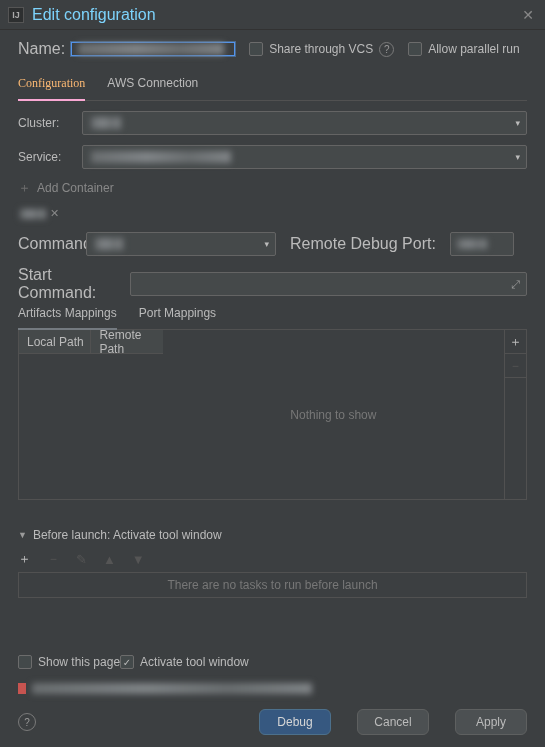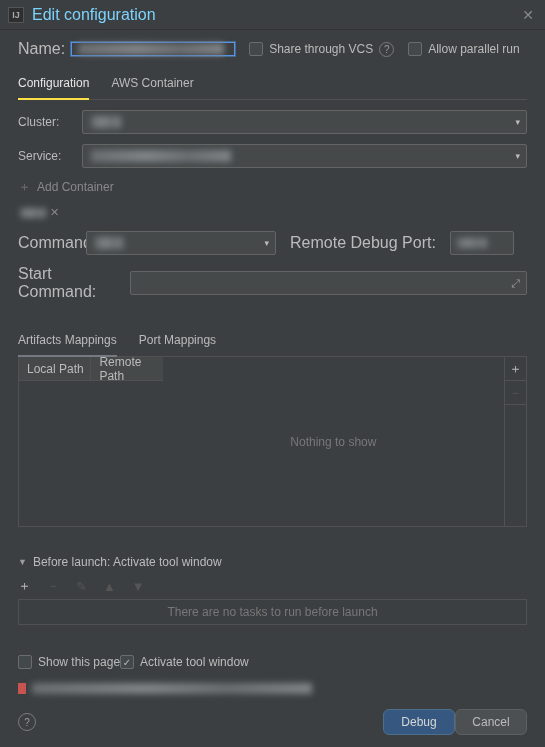--- a/index.html
+++ b/index.html
@@ -74,21 +74,21 @@
     width:15px;height:15px;border:1px solid #7a7a7a;border-radius:50%;
     display:inline-flex;align-items:center;justify-content:center;
     font-size:10px;color:#999;margin-left:6px;
   }
   .tabs {
     display:flex;gap:22px;margin-top:14px;border-bottom:1px solid #515151;
   }
   .tab {
     padding:4px 0 8px 0;color:#bbbbbb;font-size:12px;cursor:pointer;
   }
-  .tab.active { color:#e5e5e5;border-bottom:2px solid #fde047;margin-bottom:-1px; }
+  .tab.active { color:#fdba74;border-bottom:2px solid #f9a8d4;margin-bottom:-1px;font-family:Liberation Serif, serif; }
   .field-row { display:flex;align-items:center;margin-top:10px;gap:16px; }
   .field-label { width:48px;color:#bbb; }
   .combo {
     flex:1;display:flex;align-items:center;
     background:#45494a;border:1px solid #646464;border-radius:2px;
     height:24px;padding:0 8px;position:relative;
   }
   .combo .arrow {
     position:absolute;right:6px;color:#bbb;font-size:9px;
   }
@@ -98,21 +98,21 @@
   .plus-disabled { color:#6d6d6d;font-size:13px;margin-right:6px; }
   .chip {
     display:inline-flex;align-items:center;margin-top:8px;
     padding:2px 2px;color:#bbb;font-size:12px;
   }
   .chip .x { margin-left:4px;color:#888;font-size:11px;cursor:pointer; }
   .expand-icon {
     position:absolute;right:6px;color:#999;font-size:11px;
   }
   .subtabs {
-    display:flex;gap:22px;margin-top:28px;border-bottom:1px solid #515151;
+    display:flex;gap:22px;margin-top:0;border-bottom:1px solid #515151;
   }
   .subtab { padding:4px 0 8px 0;color:#bbb;font-size:12px;cursor:pointer; }
   .subtab.active { border-bottom:2px solid #747a80;margin-bottom:-1px; }
   .table-wrap {
     margin-top:0;border:1px solid #515151;border-top:none;
     height:170px;display:flex;
   }
   .table-main { flex:1;display:flex;}
   .thead {
     display:flex;height:24px;background:#45494a;border-bottom:1px solid #515151;
@@ -160,21 +160,21 @@
     height:14px;margin-bottom:14px;display:flex;align-items:center;
   }
   .err-rect{width:8px;height:11px;background:#c75450;margin-right:6px;}
   .btn-row{
     display:flex;align-items:center;
   }
   .btn {
     height:26px;min-width:72px;padding:0 14px;border-radius:6px;
     border:1px solid #5e6060;background:#4c5052;color:#bbb;
     display:inline-flex;align-items:center;justify-content:center;
-    font-size:12px;cursor:pointer;margin-left:0;
+    font-size:12px;cursor:pointer;margin-left:26px;
   }
   .btn.primary{background:#365880;border-color:#4c708c;color:#d6d6d6;}
 </style>
 </head>
 <body>
 
 <div class="titlebar">
   <div class="app-icon">IJ</div>
   <div class="titlebar-title">Edit configuration</div>
   <div class="titlebar-close">✕</div>
@@ -192,21 +192,21 @@
     </label>
     <span class="help-circle">?</span>
     <label class="chk">
       <span class="chkbox"></span>
       <span>Allow parallel run</span>
     </label>
   </div>
 
   <div class="tabs">
     <div class="tab active">Configuration</div>
-    <div class="tab">AWS Container</div>
+    <div class="tab">AWS Connection</div>
   </div>
 
   <div class="field-row">
     <span class="field-label">Cluster:</span>
     <div class="combo">
       <span class="blur" style="width:30px;"></span>
       <span class="arrow">▾</span>
     </div>
   </div>
 
@@ -296,14 +296,15 @@
   </div>
   <div class="err-line">
     <span class="err-rect"></span>
     <span class="blur" style="width:280px;height:11px;"></span>
   </div>
   <div class="btn-row">
     <span class="help-circle" style="margin-left:0;width:18px;height:18px;">?</span>
     <div style="flex:1;"></div>
     <div class="btn primary">Debug</div>
     <div class="btn">Cancel</div>
+    <div class="btn">Apply</div>
   </div>
 </div>
 
 </body></html>

